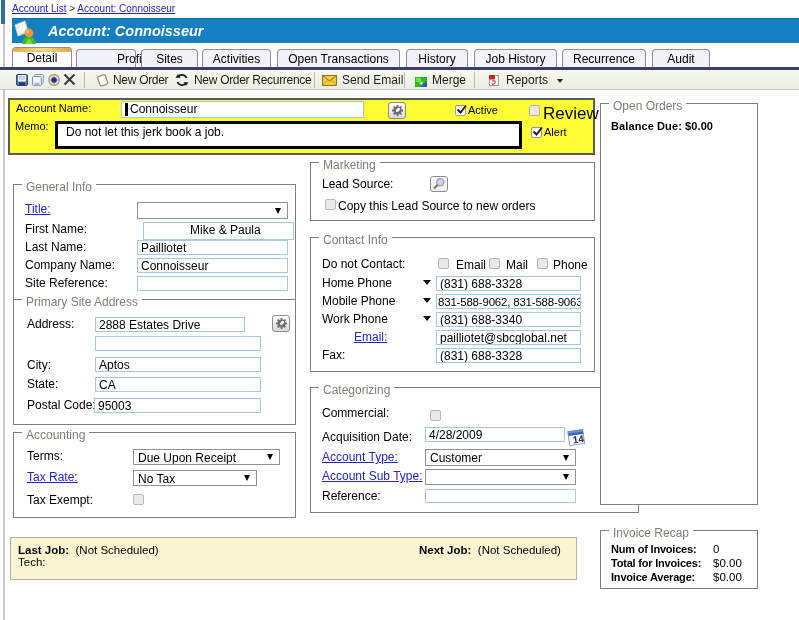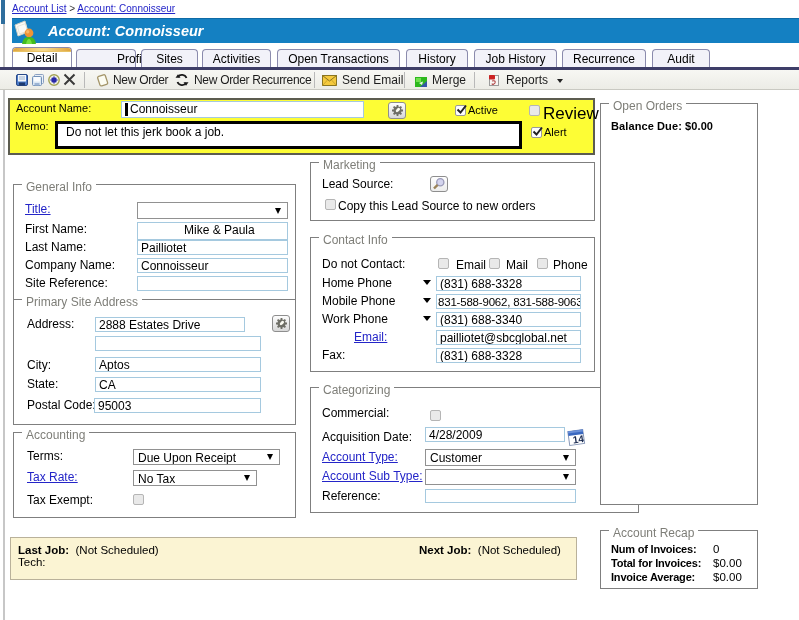--- a/index.html
+++ b/index.html
@@ -149,21 +149,21 @@
     <span class="lbl" style="left:534px;top:26px;font-size:11px;">Alert</span>
   </div>
 
   <div class="fs" id="fsGeneral" style="left:13px;top:163px;width:283px;height:127px;margin-top:21px;">
       <span class="lg">General Info</span>
     <a class="lnk lbl" style="left:11px;top:17px;" href="#">Title:</a>
     <div class="sel" style="left:123px;top:17px;width:151px;height:17px;">
         <span class="ar"></span>
       </div>
     <span class="lbl" style="left:11px;top:37px;">First Name:</span>
-    <div class="inp" style="left:123px;top:37px;width:151px;height:18px;padding-left:46px;">Mike &amp; Paula</div>
+    <div class="inp" style="left:129px;top:37px;width:151px;height:18px;padding-left:46px;">Mike &amp; Paula</div>
     <span class="lbl" style="left:11px;top:55px;">Last Name:</span>
     <div class="inp" style="left:123px;top:55px;width:151px;height:15px;">Pailliotet</div>
     <span class="lbl" style="left:11px;top:73px;">Company Name:</span>
     <div class="inp" style="left:123px;top:73px;width:151px;height:15px;">Connoisseur</div>
     <span class="lbl" style="left:11px;top:91px;">Site Reference:</span>
     <div class="inp" style="left:123px;top:91px;width:151px;height:15px;"></div>
   </div>
   <div class="fs" id="fsAddress" style="left:13px;top:299px;width:283px;height:126px;">
       <span class="lg">Primary Site Address</span>
     <span class="lbl" style="left:13px;top:17px;">Address:</span>
@@ -250,21 +250,21 @@
       </div>
     <span class="lbl" style="left:11px;top:101px;">Reference:</span>
     <div class="inp" style="left:114px;top:101px;width:151px;height:14px;"></div>
   </div>
 
   <div class="fs" id="fsOpenOrders" style="left:600px;top:103px;width:158px;height:402px;">
       <span class="lg">Open Orders</span>
     <span class="lbl" style="left:10px;top:16px;font-weight:bold;font-size:11px;letter-spacing:0.1px;">Balance Due: $0.00</span>
   </div>
   <div class="fs" id="fsRecap" style="left:600px;top:530px;width:158px;height:59px;">
-      <span class="lg">Account Recap</span>
+      <span class="lg">Invoice Recap</span>
     <span class="lbl" style="left:10px;top:12px;font-weight:bold;font-size:11px;letter-spacing:-0.2px;">Num of Invoices:</span>
       <span class="lbl" style="left:112px;top:12px;font-size:11.5px;">0</span>
     <span class="lbl" style="left:10px;top:26px;font-weight:bold;font-size:11px;letter-spacing:-0.2px;">Total for Invoices:</span>
       <span class="lbl" style="left:112px;top:26px;font-size:11.5px;">$0.00</span>
     <span class="lbl" style="left:10px;top:40px;font-weight:bold;font-size:11px;letter-spacing:-0.2px;">Invoice Average:</span>
       <span class="lbl" style="left:112px;top:40px;font-size:11.5px;">$0.00</span>
   </div>
 
   <div class="abs" id="botbar" style="left:10px;top:537px;width:567px;height:43px;background:#fbf4d3;border:1px solid #b9b19a;font-size:11.5px;">
     <span class="abs" style="left:7px;top:6px;"><b>Last Job:</b>&nbsp; (Not Scheduled)</span>

